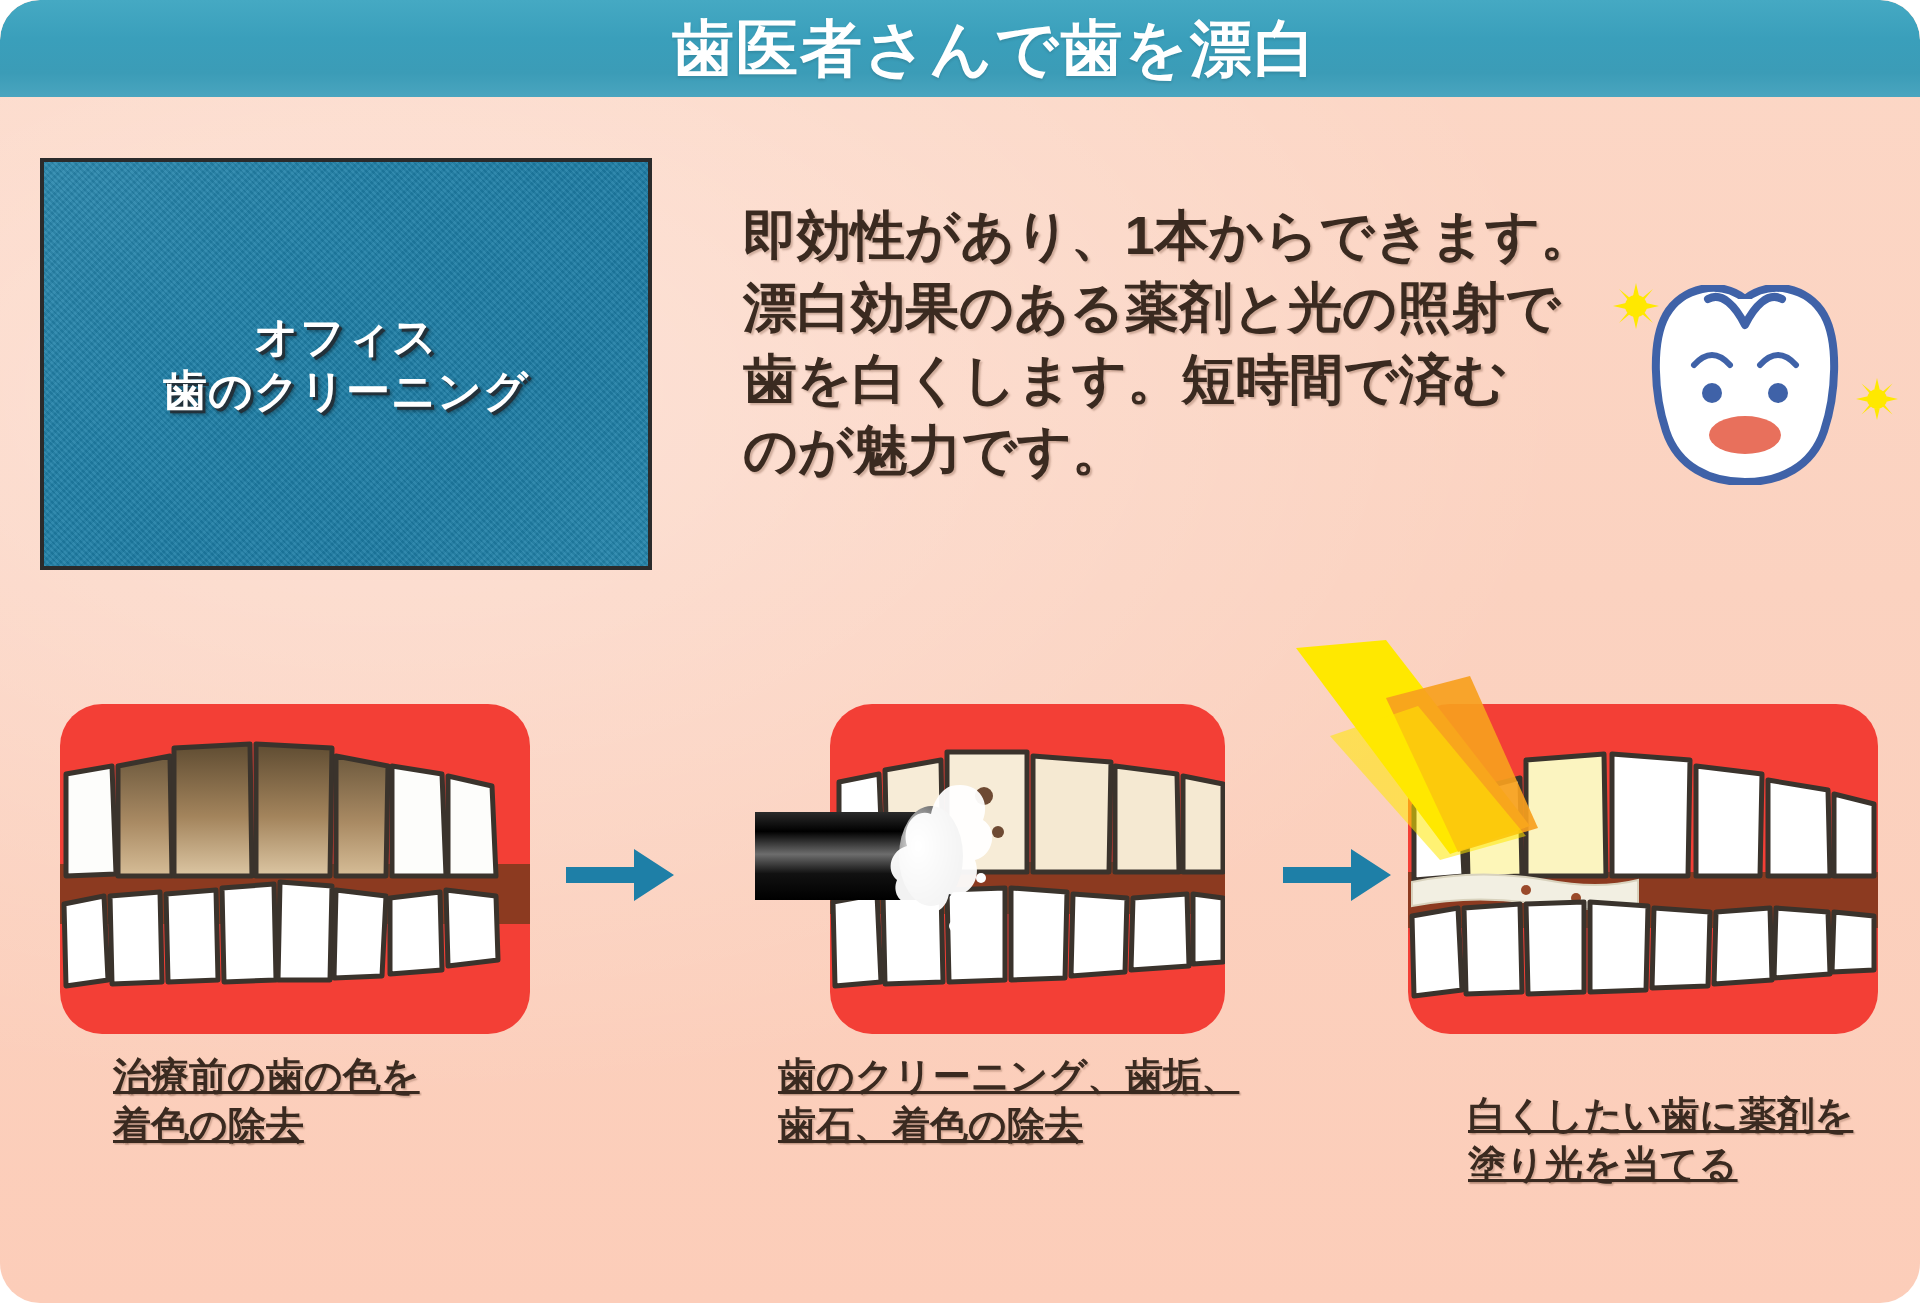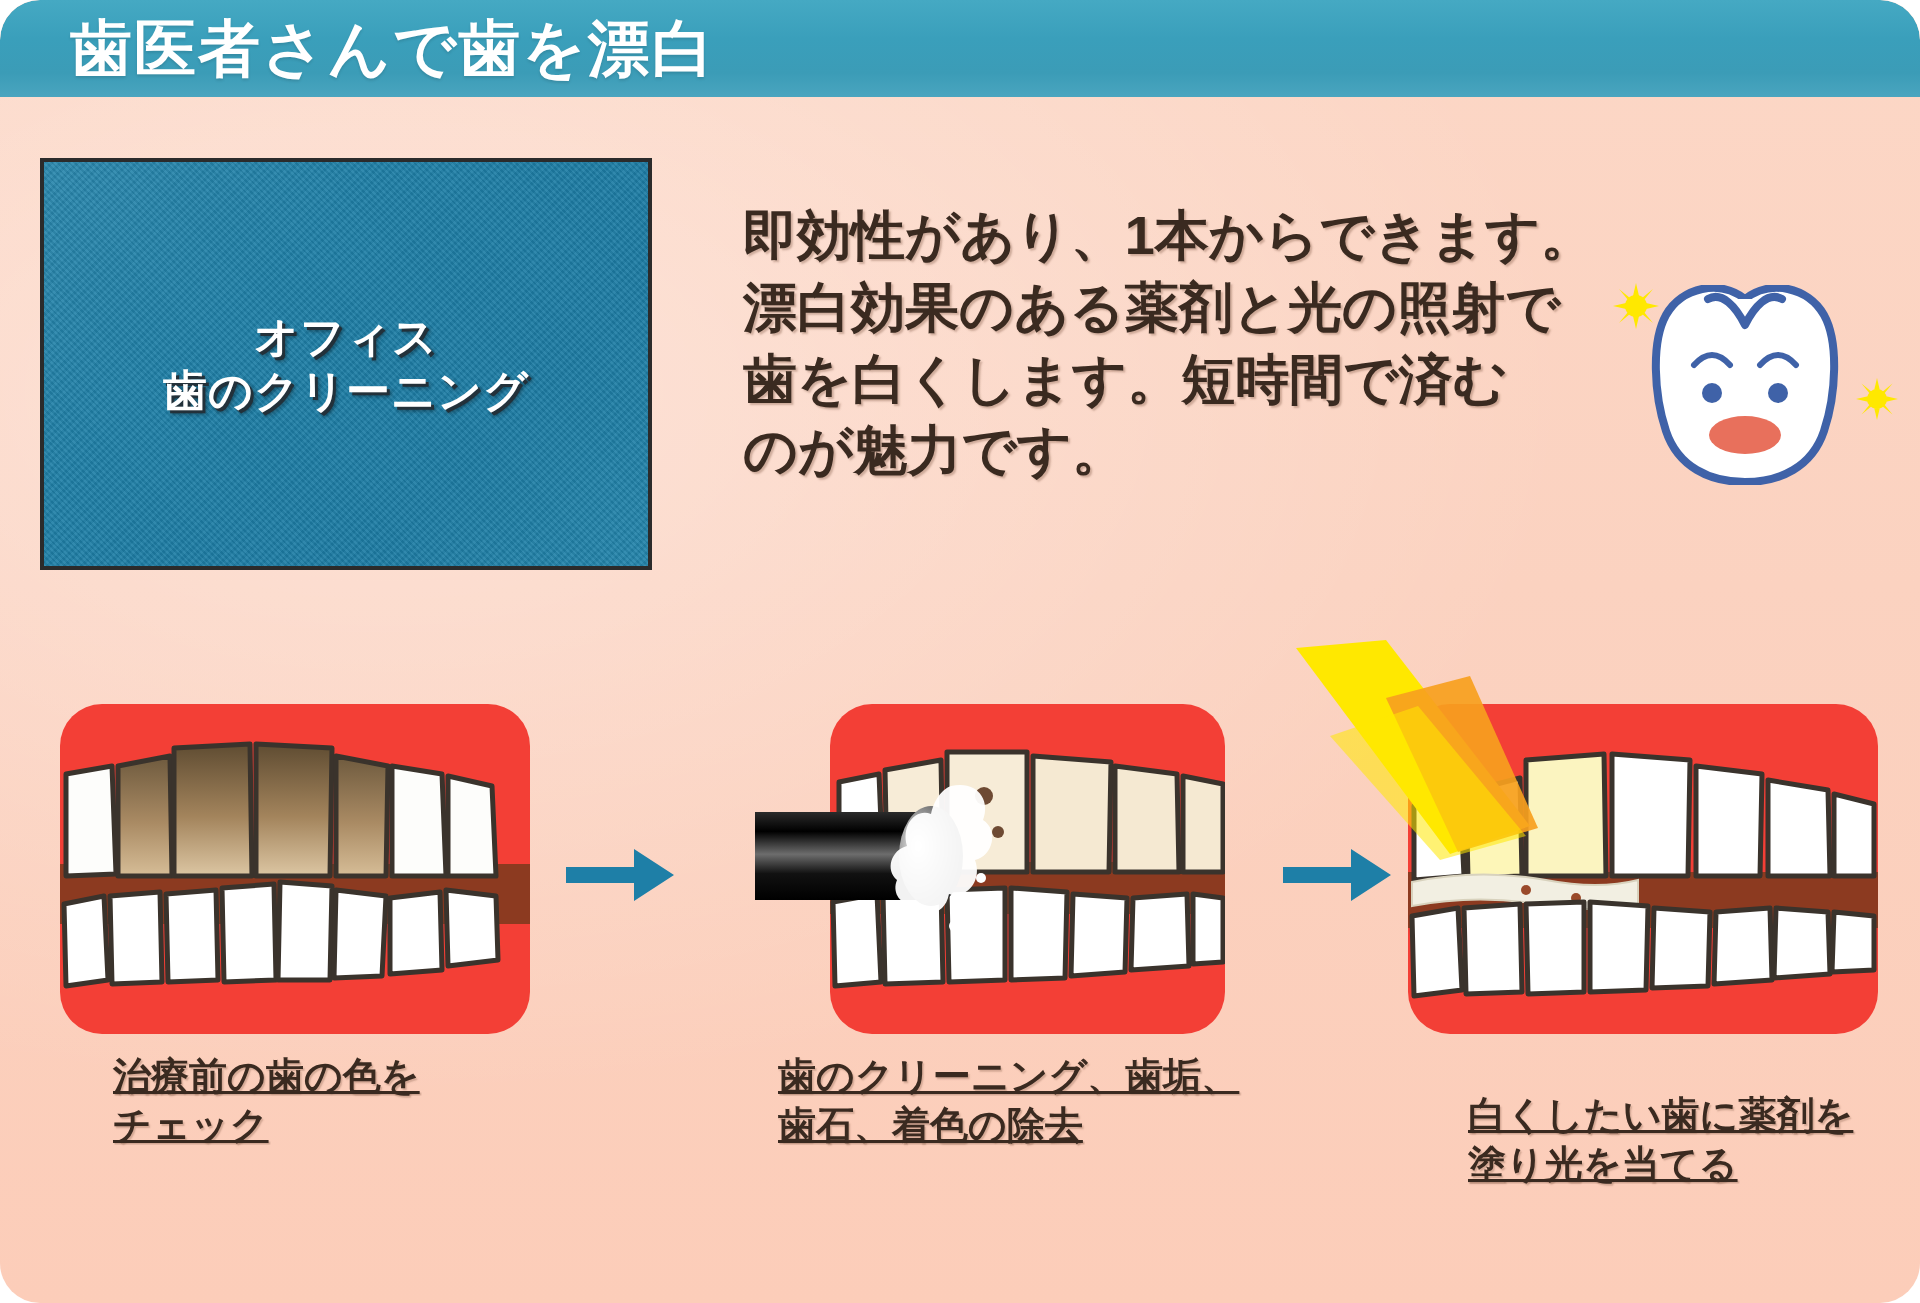--- a/index.html
+++ b/index.html
@@ -33,20 +33,21 @@
   
   .header {
     position: absolute;
     left: 0; top: 0;
     width: 1920px;
     height: 97px;
     background: linear-gradient(180deg, #45a9c3 0%, #3a9fbb 40%, #3b9cb7 75%, #4aa5bf 100%);
     border-radius: 40px 40px 0 0;
     display: flex;
     align-items: center;
+    justify-content: center;
   }
   .header-title {
     color: #ffffff;
     font-size: 62px;
     font-weight: bold;
     letter-spacing: 2px;
     line-height: 1;
     text-shadow: 0 2px 3px rgba(0,0,0,0.12);
     margin-left: 70px;
   }
@@ -258,21 +259,21 @@
           <path d="M106 190 L156 186 L158 276 L108 278 Z" fill="#ffffff" stroke="#3a332c" stroke-width="5" stroke-linejoin="round"></path>
           <path d="M162 184 L214 180 L216 276 L164 278 Z" fill="#ffffff" stroke="#3a332c" stroke-width="5" stroke-linejoin="round"></path>
           <path d="M220 178 L272 182 L270 276 L218 276 Z" fill="#ffffff" stroke="#3a332c" stroke-width="5" stroke-linejoin="round"></path>
           <path d="M276 186 L326 192 L322 272 L274 274 Z" fill="#ffffff" stroke="#3a332c" stroke-width="5" stroke-linejoin="round"></path>
           <path d="M330 194 L380 188 L382 266 L330 270 Z" fill="#ffffff" stroke="#3a332c" stroke-width="5" stroke-linejoin="round"></path>
           <path d="M386 186 L436 192 L438 256 L388 262 Z" fill="#ffffff" stroke="#3a332c" stroke-width="5" stroke-linejoin="round"></path>
         </svg>
       </div>
       <div class="caption c1">
         <div>治療前の歯の色を</div>
-        <div>チェック</div>
+        <div>着色の除去</div>
       </div>
 
       <div class="panel p2">
         <svg class="mouth-svg" viewBox="0 0 470 330">
           <defs>
             <linearGradient id="toolg" x1="0" y1="0" x2="0" y2="1">
               <stop offset="0%" stop-color="#2b2b2b"></stop>
               <stop offset="22%" stop-color="#000000"></stop>
               <stop offset="48%" stop-color="#6d6d6d"></stop>
               <stop offset="70%" stop-color="#111111"></stop>

